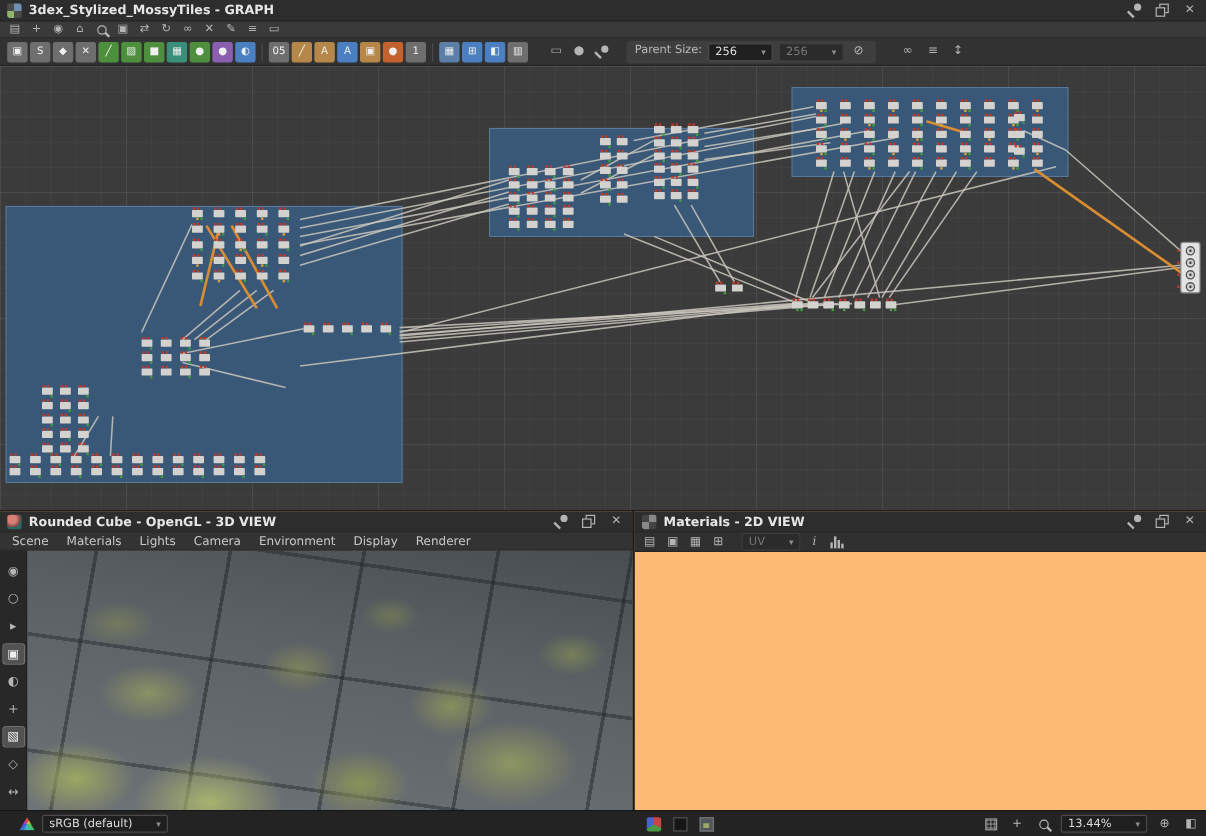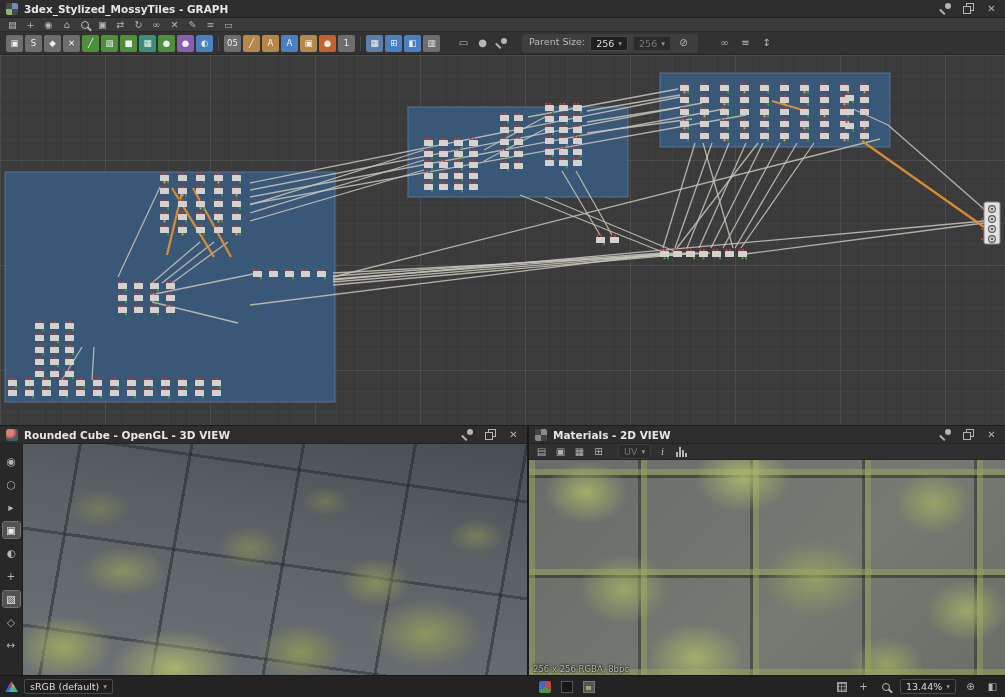--- a/index.html
+++ b/index.html
@@ -23,21 +23,21 @@
         height:14px;color:#b5b5b5;font-size:10px;border-radius:2px;padding:0 1px;cursor:default}
   .tb1 .tbtn{font-size:9.5px}
   .tbtn.active{background:#525252;outline:1px solid #707070;color:#eee}
   .tbtn .ch{line-height:1}
   .sep{width:1px;height:15px;background:#4a4a4a;margin:0 4px;flex:0 0 1px}
   .pal{width:17px;height:17px;border-radius:2px;display:inline-flex;align-items:center;
        justify-content:center;color:#f0f0f0;font-size:8.5px;margin:0 1px;flex:0 0 17px}
   .psize{display:inline-flex;gap:5px;background:#3e3e3e;border-radius:3px;
          padding:2px 7px;margin-left:12px;height:19px}
   .psize .lbl{color:#b8b8b8;font-size:9.5px;white-space:nowrap}
-  .dd{display:inline-flex;align-items:center;gap:4px;background:#1f1f1f;border:1px solid #4a4a4a;
+  .dd{display:inline-flex;align-items:center;gap:20px;background:#1f1f1f;border:1px solid #4a4a4a;
       border-radius:2px;padding:1px 5px;color:#ddd;font-size:9.5px;height:15px;white-space:nowrap}
   .dd .car{color:#8f8f8f;font-size:7.5px}
   .dd.disabled{color:#777;background:#2b2b2b;border-color:#3c3c3c}
 
   
   .icn{display:inline-block}
   .ic-mag{width:8px;height:8px;border:1.5px solid #b5b5b5;border-radius:50%;position:relative}
   .ic-mag::after{content:"";position:absolute;width:5px;height:1.5px;background:#b5b5b5;
                  transform:rotate(45deg);right:-4px;bottom:-2px}
   .ic-pin{width:11px;height:11px;position:relative}
@@ -126,21 +126,21 @@
       repeating-linear-gradient(0deg,rgba(150,162,90,.55) 0 6px,transparent 6px 100px),
       repeating-linear-gradient(90deg,rgba(150,162,90,.5) 0 6px,transparent 6px 112px),
       repeating-linear-gradient(0deg,transparent 0 97px,rgba(35,40,42,.55) 97px 100px),
       repeating-linear-gradient(90deg,transparent 0 109px,rgba(35,40,42,.5) 109px 112px),
       linear-gradient(135deg,#676c6a,#757a72 60%,#696e66)}
   .size-info{position:absolute;left:4px;bottom:1px;color:#b9b9b9;font-size:8.5px;
              text-shadow:0 0 3px #000,0 0 2px #000;white-space:nowrap}
 
   
   .statusbar{flex:0 0 22px;height:22px;background:#232323;border-top:1px solid #181818;
-             display:flex;align-items:center;gap:6px;padding:0 5px;position:relative}
+             display:flex;align-items:center;gap:6px;padding:0 16px;position:relative}
   .sb-mid{position:absolute;left:537px;display:flex;align-items:center;gap:7px}
   .sb-right{position:absolute;right:5px;display:flex;align-items:center;gap:7px}
 </style>
 </head>
 <body>
 
 <div class="app">
 
   <header class="titlebar">
     <span class="panel-glyph glyph-graph"></span>
@@ -1101,20 +1101,29 @@
               <i class="icn ic-pin"></i>
             </span>
             <span class="tbtn">
               <i class="icn ic-float"></i>
             </span>
             <span class="tbtn">
               <span class="ch">✕</span>
             </span>
           </span>
       </header>
+      <nav class="menubar" id="menu3d">
+          <span class="menu-item">Scene</span>
+          <span class="menu-item">Materials</span>
+          <span class="menu-item">Lights</span>
+          <span class="menu-item">Camera</span>
+          <span class="menu-item">Environment</span>
+          <span class="menu-item">Display</span>
+          <span class="menu-item">Renderer</span>
+        </nav>
       <div class="vp-wrap">
         <div class="rail" id="rail3d">
             <span class="tbtn">
               <span class="ch">◉</span>
             </span>
             <span class="tbtn">
               <span class="ch">○</span>
             </span>
             <span class="tbtn">
               <span class="ch">▸</span>
@@ -1176,25 +1185,20 @@
             </span>
           </span>
         <span class="dd disabled" style="margin-left:8px">
           <span>UV</span>
             <span class="car">▾</span>
         </span>
         <span class="tbtn" style="font-style:italic;font-family:'DejaVu Serif',serif">i</span>
         <span class="tbtn">
             <i class="icn ic-bars"></i>
           </span>
-      </div>
-      <div class="vp-wrap">
-        <div class="viewport2d">
-          <span class="size-info">256 x 256 RGBA, 8bpc</span>
-        </div>
       </div>
     </section>
   </div>
 
   <footer class="statusbar">
     <i class="icn ic-tri"></i>
     <span class="dd">
       <span>sRGB (default)</span>
         <span class="car">▾</span>
     </span>

